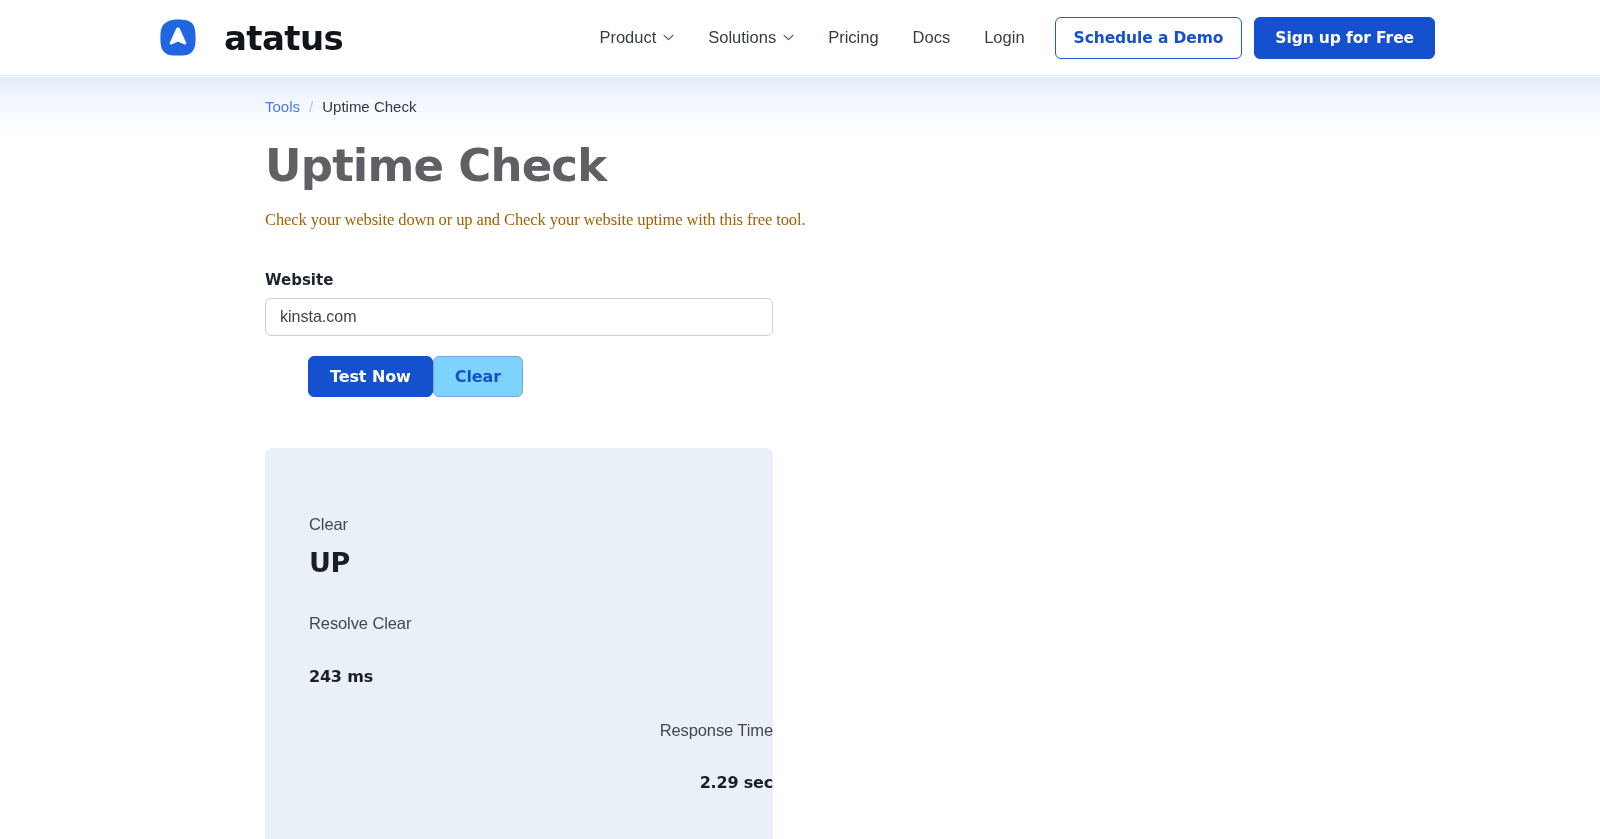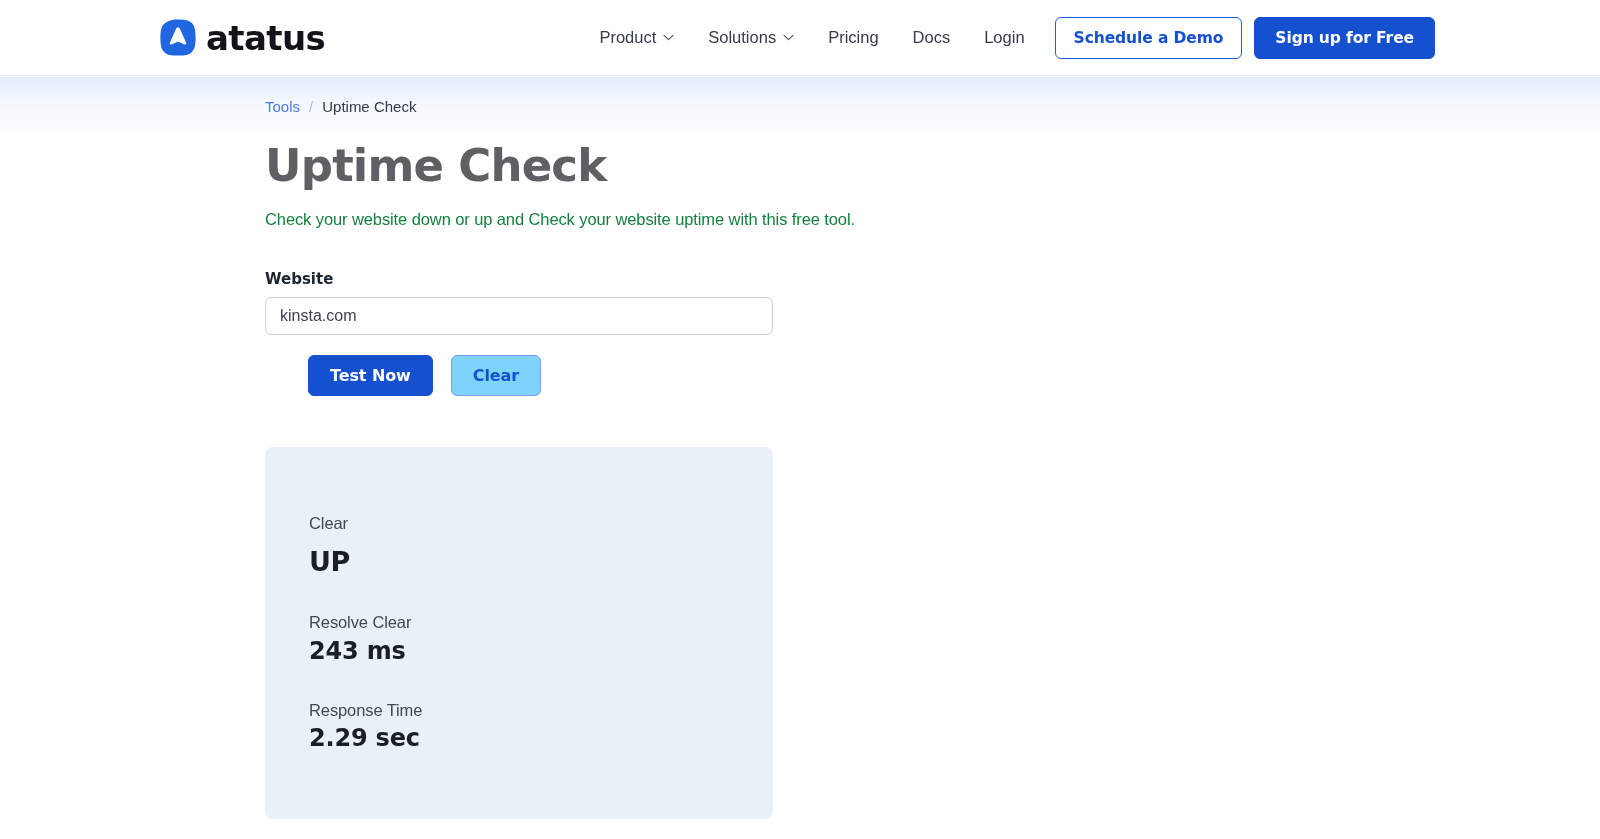--- a/index.html
+++ b/index.html
@@ -29,21 +29,21 @@
     border-bottom: 1px solid #e3e7ee;
     display: flex;
     align-items: center;
     z-index: 5;
   }
 
   .logo-wrap {
     display: flex;
     align-items: center;
     margin-left: 158px;
-    gap: 8px;
+    gap: 26px;
     text-decoration: none;
   }
 
   .logo-mark {
     width: 40px;
     height: 40px;
     display: block;
     flex: none;
   }
 
@@ -174,23 +174,24 @@
     line-height: 1.1;
     font-weight: 700;
     color: #5e6064;
     letter-spacing: -0.8px;
     margin-top: 24px;
     font-family: "DejaVu Sans", "Liberation Sans", sans-serif;
   }
 
   .page-desc {
     font-size: 16.5px;
-    color: #15803d;
+    color: #a16207;
     margin-top: 19px;
     letter-spacing: -0.1px;
+    font-family: Liberation Serif, serif;
   }
 
   
   .form-block { margin-top: 41px; }
 
   .field-label {
     font-size: 15px;
     font-weight: 700;
     color: #1d2430;
     display: block;
@@ -208,21 +209,20 @@
     font-size: 16px;
     color: #3d434c;
     font-family: "Liberation Sans", "DejaVu Sans", sans-serif;
     outline: none;
   }
   .website-input::placeholder { color: #9aa1ab; }
 
   .form-buttons {
     display: flex;
     align-items: center;
-    gap: 18px;
     margin-top: 20px;
     padding-left: 43px;
   }
 
   .btn-primary {
     display: inline-flex;
     align-items: center;
     justify-content: center;
     height: 41px;
     padding: 0 21px;
@@ -257,34 +257,34 @@
   
   .result-card {
     width: 508px;
     margin-top: 51px;
     background: #e9f0f8;
     border-radius: 8px;
     padding: 66px 0 66px 44px;
   }
 
   .result-group { margin-bottom: 34px; }
-  .result-group:last-child { margin-bottom: 0; }
+  .result-group:last-child { margin-bottom: 0; text-align: right; }
 
   .result-label {
     font-size: 16.5px;
     color: #43484f;
     line-height: 1.3;
     letter-spacing: -0.1px;
   }
 
   .result-value {
-    font-size: 24px;
+    font-size: 16px;
     font-weight: 700;
     color: #1a1f26;
-    margin-top: 3px;
+    margin-top: 32px;
     line-height: 1.2;
     letter-spacing: -0.2px;
     font-family: "DejaVu Sans", "Liberation Sans", sans-serif;
   }
 
   .result-value.status-value {
     font-size: 27px;
     margin-top: 12px;
     letter-spacing: -0.3px;
   }

